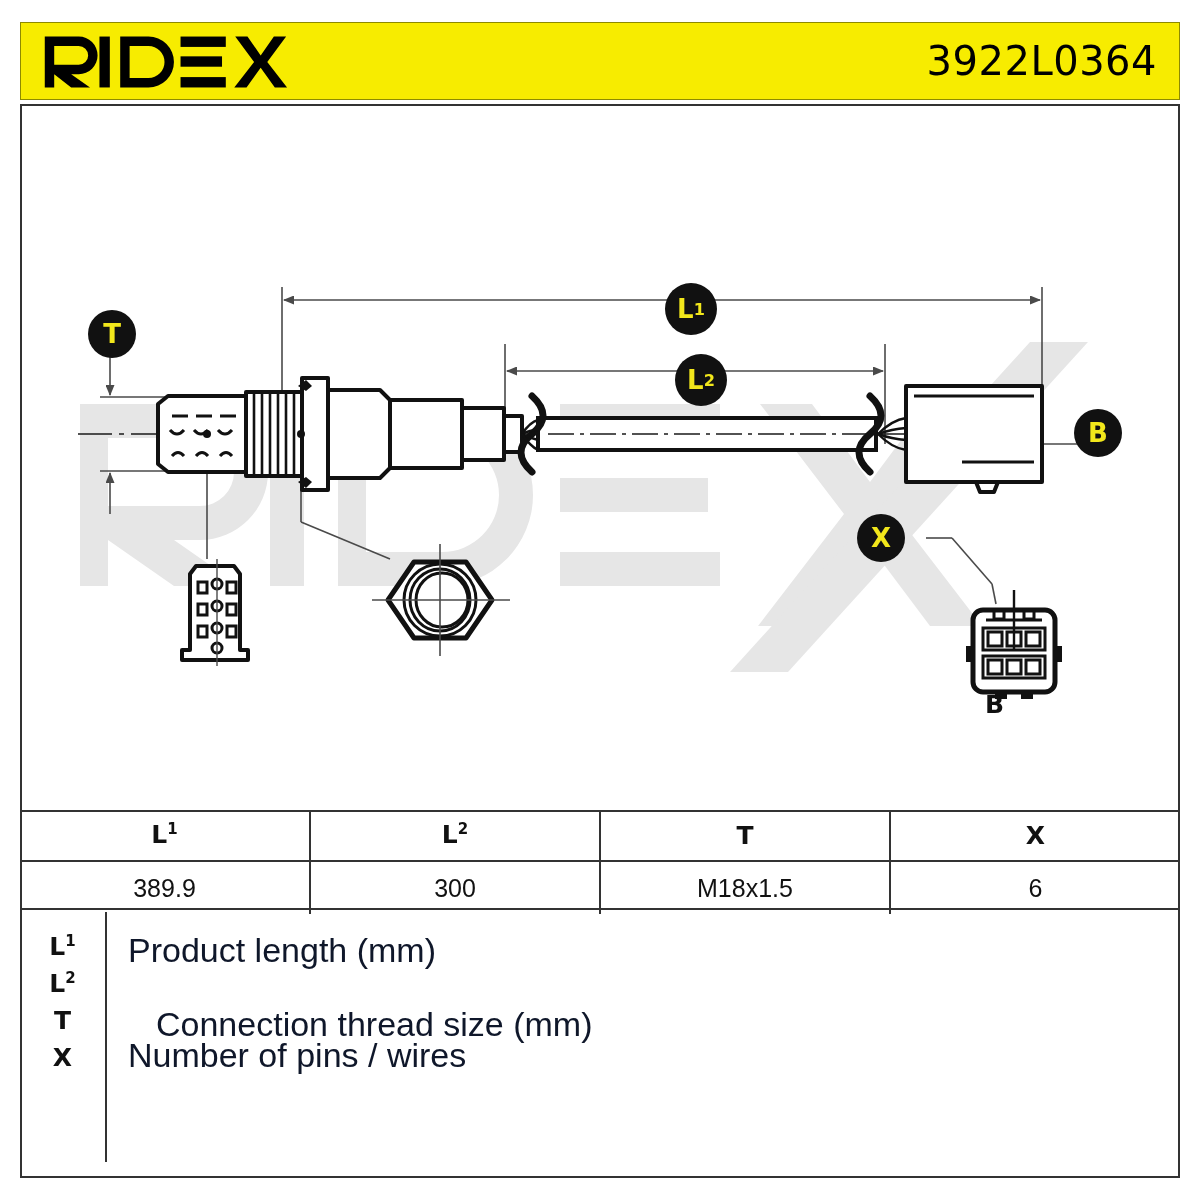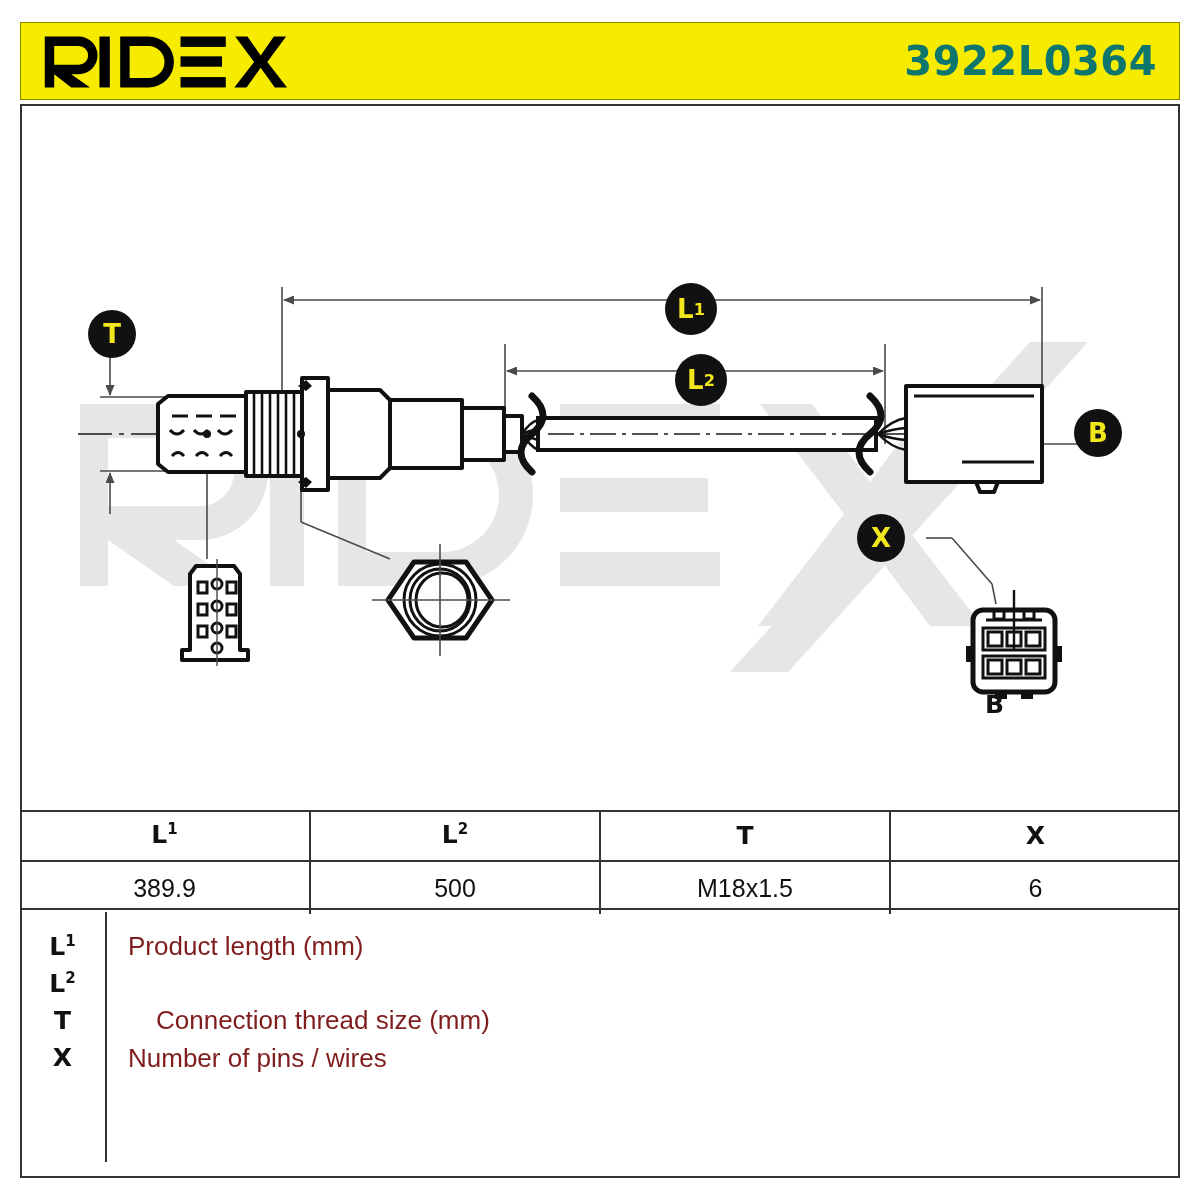--- a/index.html
+++ b/index.html
@@ -7,21 +7,21 @@
   body{width:1200px;height:1200px;overflow:hidden;
        font-family:"Liberation Sans","DejaVu Sans",sans-serif;}
 
   #sheet{position:absolute;left:0;top:0;width:1200px;height:1200px;}
 
   
   .hdr{position:absolute;left:20px;top:22px;width:1160px;height:78px;
        background:#f7ec00;border:1px solid #8d8a00;box-sizing:border-box;}
   .hdr-logo{position:absolute;left:20px;top:6px;height:66px;}
   .hdr-pn{position:absolute;right:22px;top:50%;transform:translateY(-50%);
-          font-size:40px;font-weight:bold;letter-spacing:.5px;color:#0f766e;
+          font-size:40px;font-weight:normal;letter-spacing:.5px;color:#000000;
           font-family:"DejaVu Sans",sans-serif;white-space:nowrap;}
 
   
   .frame{position:absolute;border:2px solid #333;box-sizing:border-box;}
   #draw-frame{left:20px;top:104px;width:1160px;height:706px;border-bottom:none;}
   #tbl-frame{left:20px;top:810px;width:1160px;height:100px;}
   #leg-frame{left:20px;top:910px;width:1160px;height:268px;border-top:none;}
 
   
   #wm{position:absolute;left:20px;top:104px;width:1160px;height:706px;
@@ -42,21 +42,21 @@
   .tbl sup{font-size:15px;vertical-align:super;}
 
   
   #legend{position:absolute;left:20px;top:910px;width:1160px;height:268px;}
   #leg-div{position:absolute;left:85px;top:2px;width:0;height:250px;
            border-left:2px solid #333;}
   .leg-key{position:absolute;width:85px;text-align:center;
            font-size:25px;font-weight:bold;color:#111;
            font-family:"DejaVu Sans",sans-serif;}
   .leg-key sup{font-size:15px;vertical-align:super;}
-  .leg-txt{position:absolute;left:108px;font-size:26px;color:#7f1d1d;
+  .leg-txt{position:absolute;left:108px;font-size:34px;color:#0f172a;
            white-space:nowrap;}
 
   
   .badge{position:absolute;border-radius:50%;background:#111;
          display:flex;align-items:center;justify-content:center;
          color:#f2e71b;font-weight:bold;font-family:"DejaVu Sans",sans-serif;}
   .badge sup{font-size:.62em;vertical-align:super;font-weight:bold;}
 
   .lbl-b{position:absolute;font-size:25px;font-weight:bold;color:#111;
          font-family:"DejaVu Sans",sans-serif;}
@@ -326,21 +326,21 @@
     </colgroup>
     <tbody>
         <tr class="hrow">
       <td><span>L</span><sup>1</sup></td>
       <td><span>L</span><sup>2</sup></td>
       <td><span>T</span></td>
       <td><span>X</span></td>
     </tr>
     <tr class="vrow">
       <td>389.9</td>
-      <td>500</td>
+      <td>300</td>
       <td>M18x1.5</td>
       <td>6</td>
     </tr>
   </tbody>
     </table>
 
   <div id="legend">
     <div id="leg-div"></div>
 
     <div class="leg-key" style="top:22px;">
@@ -349,16 +349,16 @@
 
     <div class="leg-key" style="top:59px;">
       <span>L</span><sup>2</sup></div>
 
     <div class="leg-key" style="top:96px;">
       <span>T</span></div>
     <div class="leg-txt" style="top:95px;margin-left:28px;">Connection thread size (mm)</div>
 
     <div class="leg-key" style="top:133px;">
       <span>X</span></div>
-    <div class="leg-txt" style="top:133px;">Number of pins / wires</div>
+    <div class="leg-txt" style="top:126px;">Number of pins / wires</div>
   </div>
 
 </div>
 
 </body></html>

